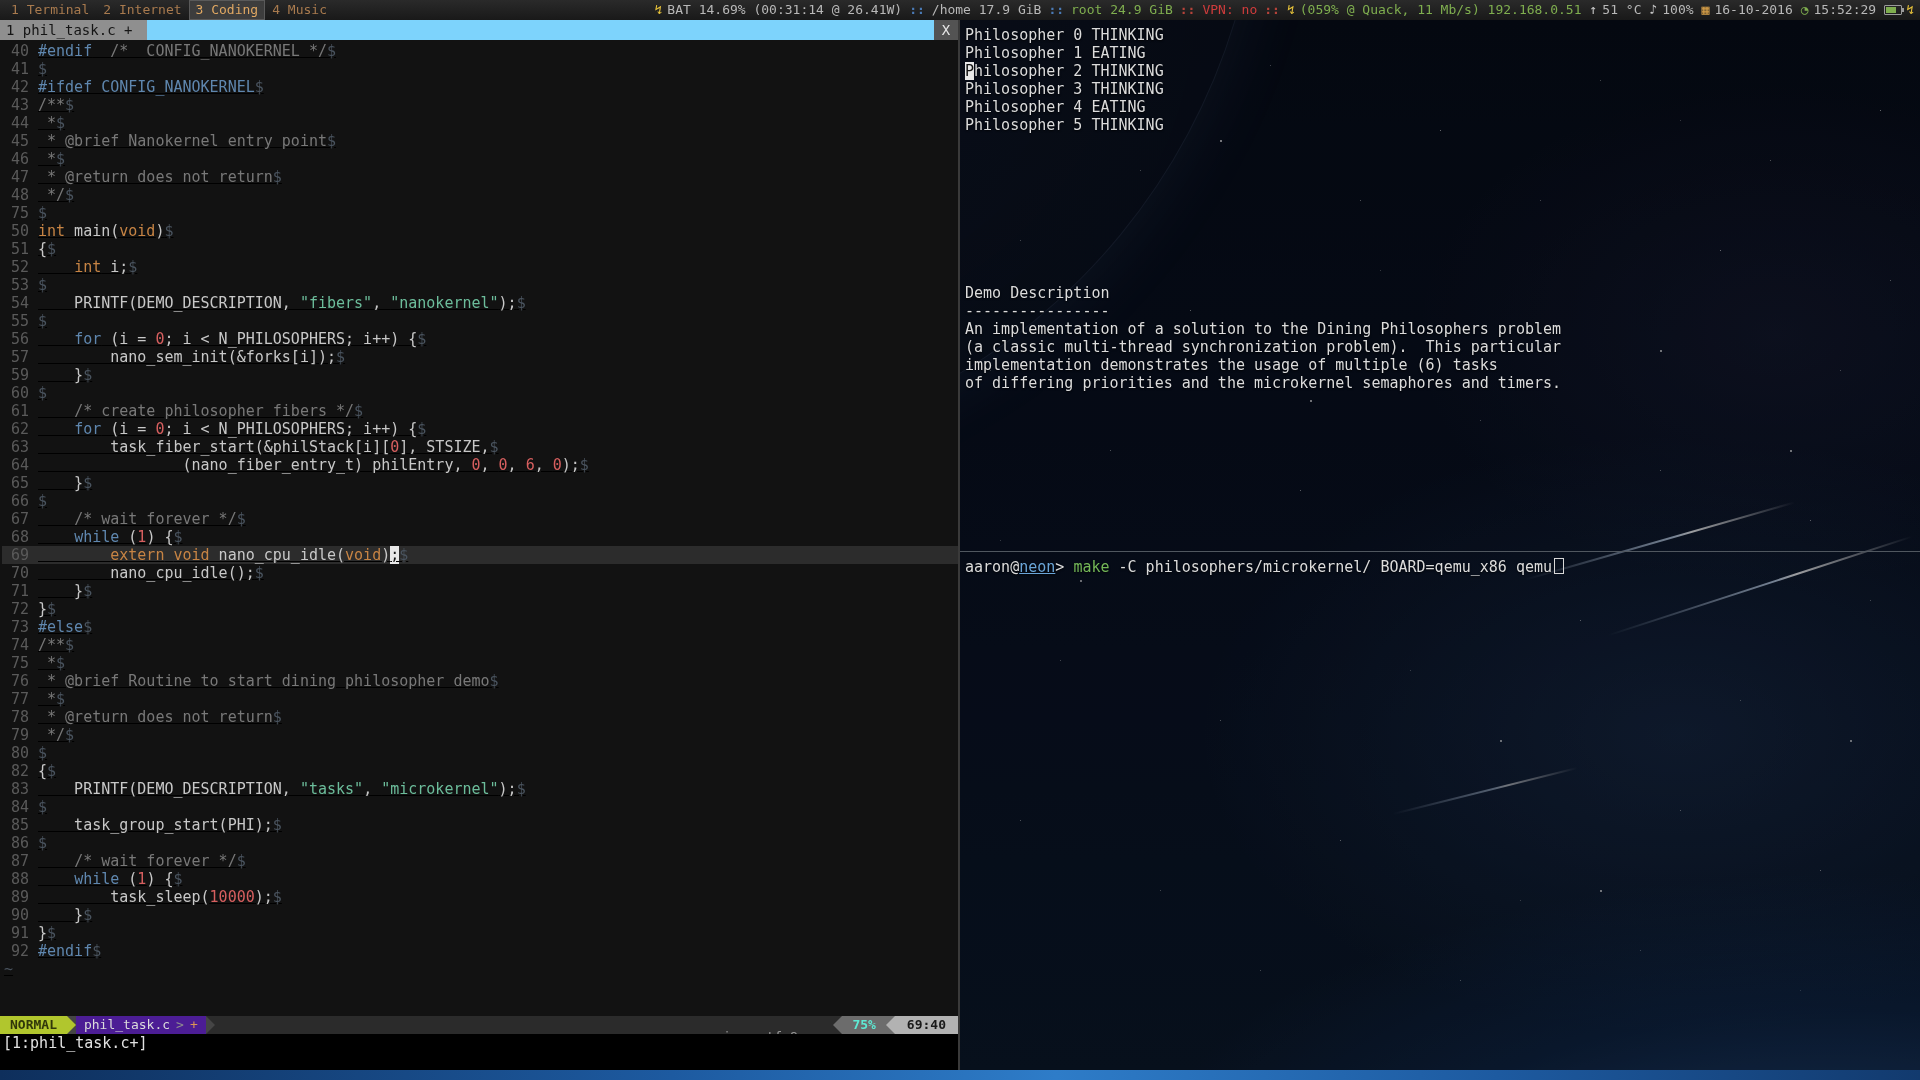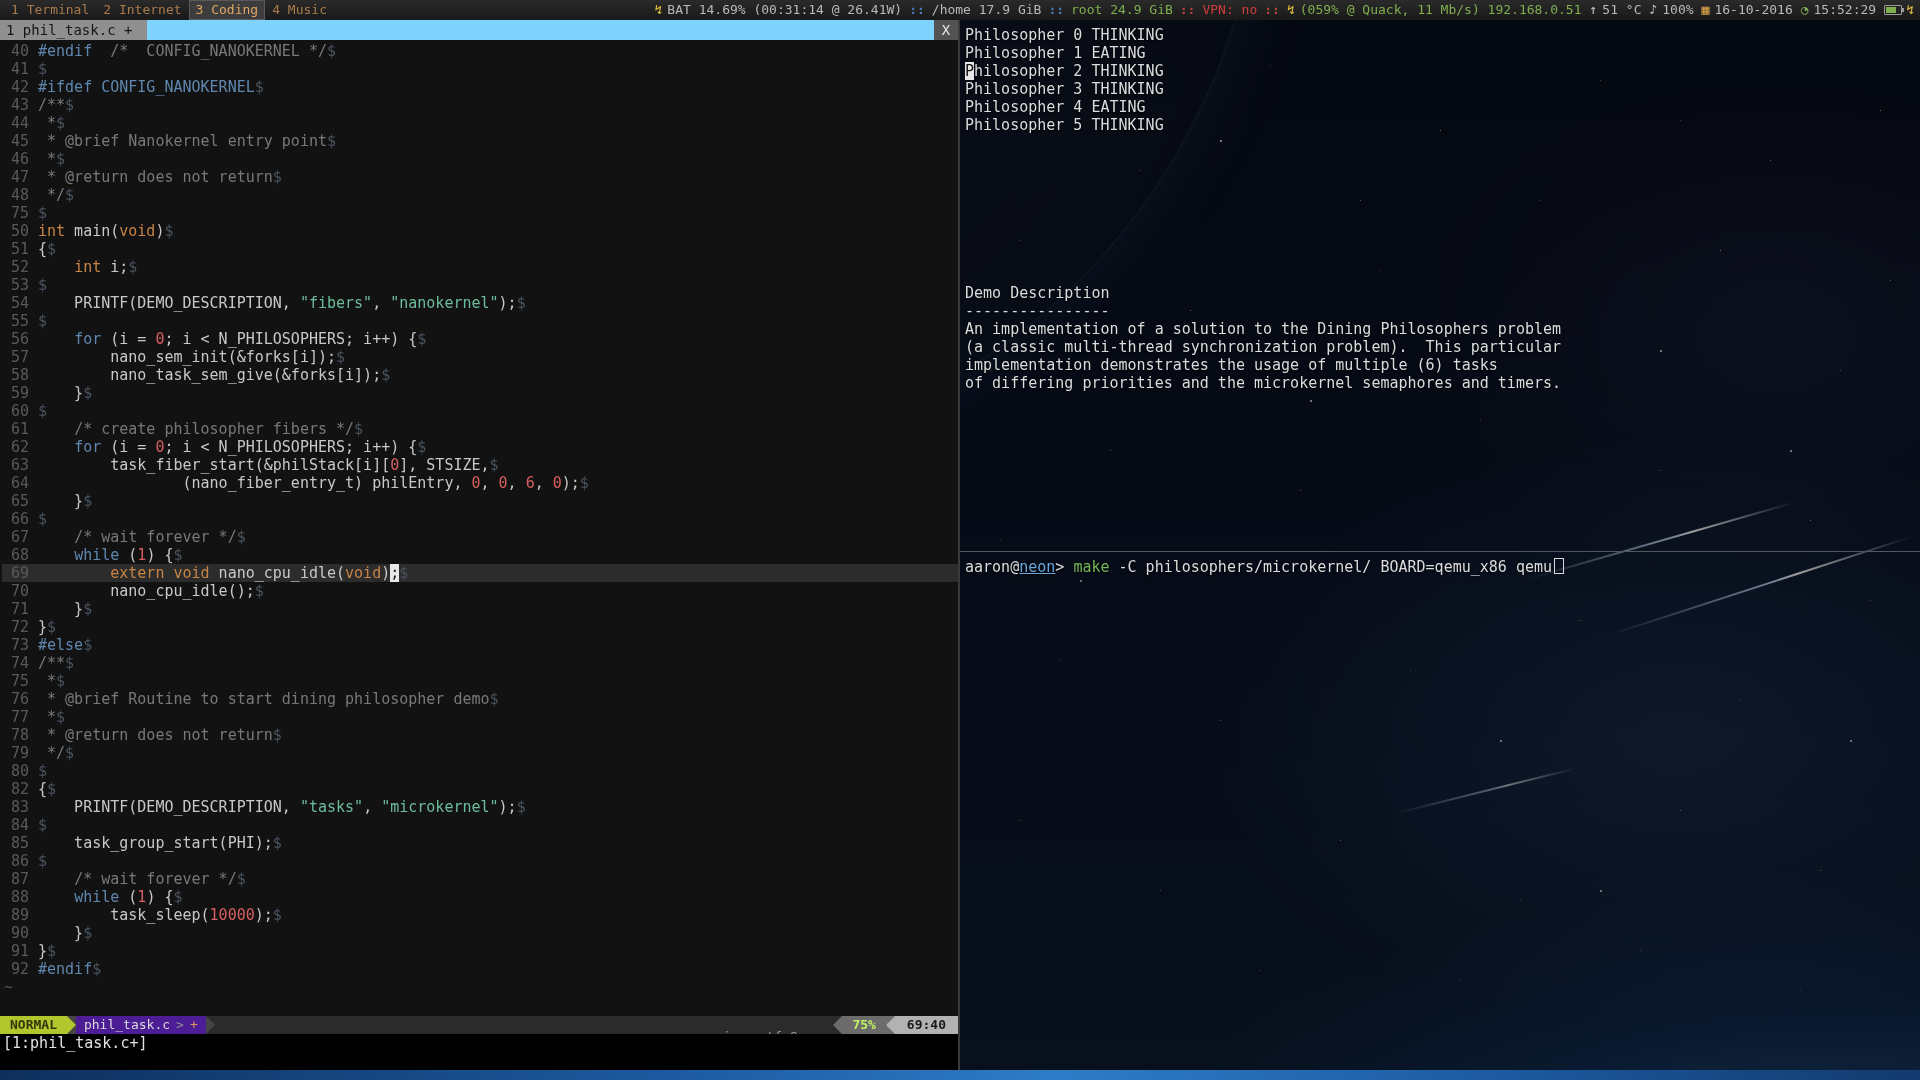--- a/index.html
+++ b/index.html
@@ -23,21 +23,21 @@
 
   
   .main{display:flex;height:1050px;}
 
   
   .vim{width:960px;background:#121212;display:flex;flex-direction:column;border-right:2px solid #3a3a3a;box-sizing:border-box;}
   .tabline{height:20px;display:flex;background:#7dd3fc;font-size:14px;line-height:20px;white-space:pre;}
   .tab{background:#8f8f8f;color:#151515;padding:0 6px;}
   .tabfill{flex:1;}
   .tabclose{width:24px;background:#535353;color:#e6e6e6;text-align:center;}
-  .code{flex:1;padding:2px 0 16px 2px;font-size:15px;overflow:hidden;}
+  .code{flex:1;padding:2px 0 16px 2px;font-size:15px;overflow:hidden;text-decoration:underline;}
   .cl{white-space:pre;height:18px;line-height:18px;}
   .cur-line{background:#2c2c2c;}
   .lnum{display:inline-block;width:27px;text-align:right;margin-right:9px;color:#5a5a5a;}
   .d{color:#c8c8c8;} .c{color:#787878;} .p{color:#5f87af;} .k{color:#5f87af;}
   .t{color:#c78444;} .s{color:#6cbd9b;} .n{color:#d75f5f;} .e{color:#49535e;}
   .cur{background:#e8e8e8;color:#141414;}
   .tilde{color:#49535e;font-size:15px;line-height:18px;padding-left:2px;}
 
   
   .airline{height:18px;display:flex;align-items:stretch;font-size:13px;line-height:18px;background:#2b2b2b;white-space:pre;}
@@ -45,21 +45,21 @@
   .arr{width:0;height:0;border-style:solid;}
   .a1{border-width:9px 0 9px 9px;border-color:transparent transparent transparent #b1c62d;background-color:#454545;}
   .al-file{background:#4c1d95;color:#dcdcdc;padding:0 8px;}
   .al-file .thin{color:#8f8f8f;padding:0 6px;}
   .mod{color:#dc9656;}
   .a2{border-width:9px 0 9px 9px;border-color:transparent transparent transparent #454545;background-color:#2b2b2b;}
   .al-mid{flex:1;background:#2b2b2b;}
   .al-right{background:#2b2b2b;color:#9a9a9a;padding:12px 8px;}
   .al-right .thin{color:#6f6f6f;padding:0 6px;}
   .a3{border-width:9px 9px 9px 0;border-color:transparent #6c6c6c transparent transparent;background-color:#2b2b2b;}
-  .al-pct{background:#6c6c6c;color:#bef264;padding:0 10px;font-weight:bold;}
+  .al-pct{background:#6c6c6c;color:#5eead4;padding:0 10px;font-weight:bold;}
   .a4{border-width:9px 9px 9px 0;border-color:transparent #b2b2b2 transparent transparent;background-color:#6c6c6c;}
   .al-pos{background:#b2b2b2;color:#1a1a1a;padding:0 12px;font-weight:bold;}
   .caption{height:36px;line-height:18px;background:#000;color:#e2e2e2;font-size:15px;padding-left:3px;white-space:pre;}
 
   
   .term{flex:1;position:relative;display:flex;flex-direction:column;overflow:hidden;
         background-image:
           radial-gradient(ellipse 800px 500px at 75% 68%, rgba(70,110,170,0.20), transparent 60%),
           radial-gradient(ellipse 600px 420px at 85% 30%, rgba(85,75,130,0.14), transparent 60%),
           linear-gradient(#060a14,#081020 60%,#0a1626);}
@@ -145,21 +145,20 @@
             <div class="cl"><span class="lnum">48</span><span class="c"> */</span><span class="e">$</span></div>
             <div class="cl"><span class="lnum">75</span><span class="e">$</span></div>
             <div class="cl"><span class="lnum">50</span><span class="t">int</span><span class="d"> main(</span><span class="t">void</span><span class="d">)</span><span class="e">$</span></div>
             <div class="cl"><span class="lnum">51</span><span class="d">{</span><span class="e">$</span></div>
             <div class="cl"><span class="lnum">52</span><span class="d">    </span><span class="t">int</span><span class="d"> i;</span><span class="e">$</span></div>
             <div class="cl"><span class="lnum">53</span><span class="e">$</span></div>
             <div class="cl"><span class="lnum">54</span><span class="d">    PRINTF(DEMO_DESCRIPTION, </span><span class="s">"fibers"</span><span class="d">, </span><span class="s">"nanokernel"</span><span class="d">);</span><span class="e">$</span></div>
             <div class="cl"><span class="lnum">55</span><span class="e">$</span></div>
             <div class="cl"><span class="lnum">56</span><span class="d">    </span><span class="k">for</span><span class="d"> (i = </span><span class="n">0</span><span class="d">; i &lt; N_PHILOSOPHERS; i++) {</span><span class="e">$</span></div>
             <div class="cl"><span class="lnum">57</span><span class="d">        nano_sem_init(&amp;forks[i]);</span><span class="e">$</span></div>
-            <div class="cl"><span class="lnum">58</span><span class="d">        nano_task_sem_give(&amp;forks[i]);</span><span class="e">$</span></div>
             <div class="cl"><span class="lnum">59</span><span class="d">    }</span><span class="e">$</span></div>
             <div class="cl"><span class="lnum">60</span><span class="e">$</span></div>
             <div class="cl"><span class="lnum">61</span><span class="d">    </span><span class="c">/* create philosopher fibers */</span><span class="e">$</span></div>
             <div class="cl"><span class="lnum">62</span><span class="d">    </span><span class="k">for</span><span class="d"> (i = </span><span class="n">0</span><span class="d">; i &lt; N_PHILOSOPHERS; i++) {</span><span class="e">$</span></div>
             <div class="cl"><span class="lnum">63</span><span class="d">        task_fiber_start(&amp;philStack[i][</span><span class="n">0</span><span class="d">], STSIZE,</span><span class="e">$</span></div>
             <div class="cl"><span class="lnum">64</span><span class="d">                (nano_fiber_entry_t) philEntry, </span><span class="n">0</span><span class="d">, </span><span class="n">0</span><span class="d">, </span><span class="n">6</span><span class="d">, </span><span class="n">0</span><span class="d">);</span><span class="e">$</span></div>
             <div class="cl"><span class="lnum">65</span><span class="d">    }</span><span class="e">$</span></div>
             <div class="cl"><span class="lnum">66</span><span class="e">$</span></div>
             <div class="cl"><span class="lnum">67</span><span class="d">    </span><span class="c">/* wait forever */</span><span class="e">$</span></div>
             <div class="cl"><span class="lnum">68</span><span class="d">    </span><span class="k">while</span><span class="d"> (</span><span class="n">1</span><span class="d">) {</span><span class="e">$</span></div>

